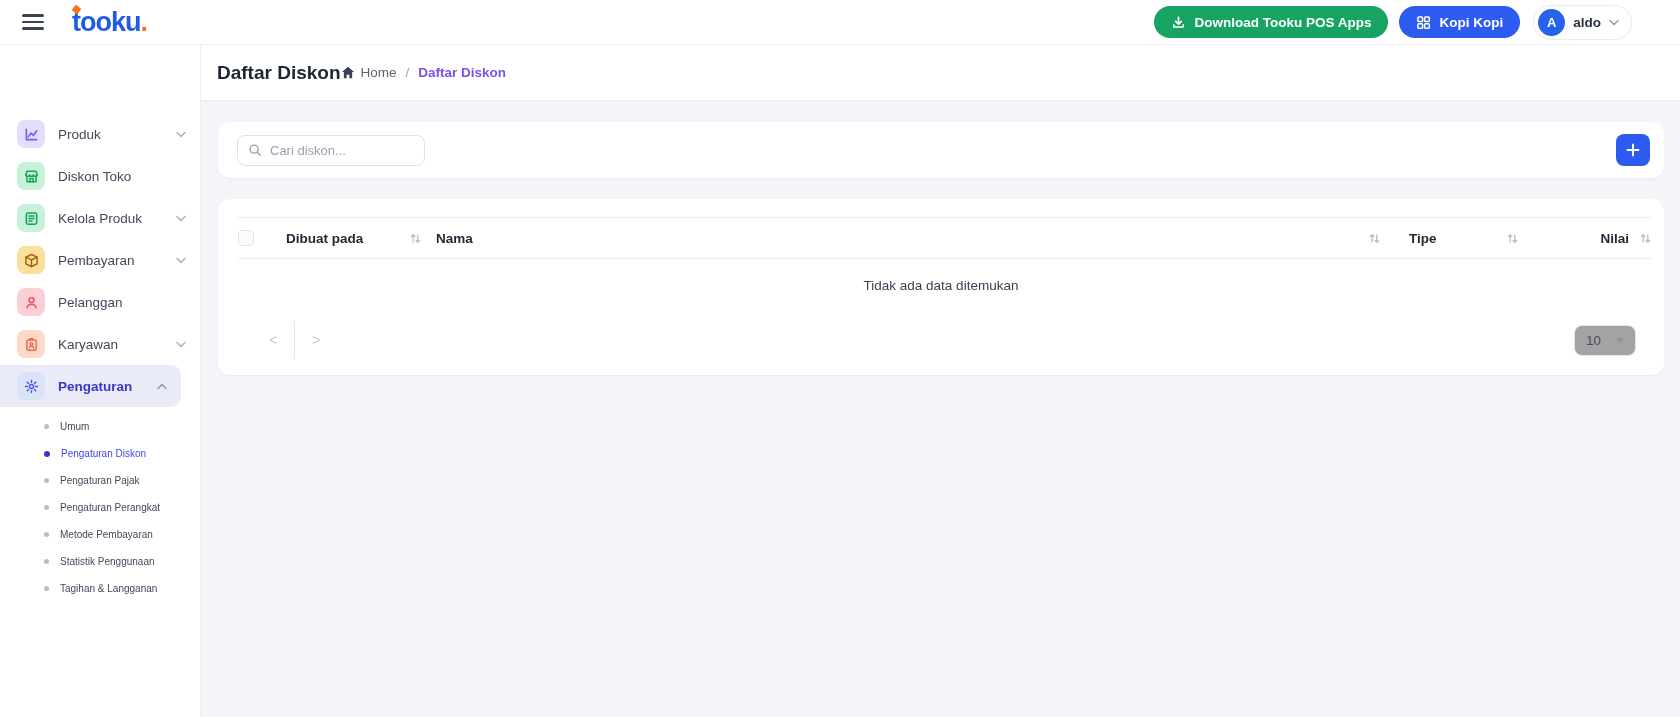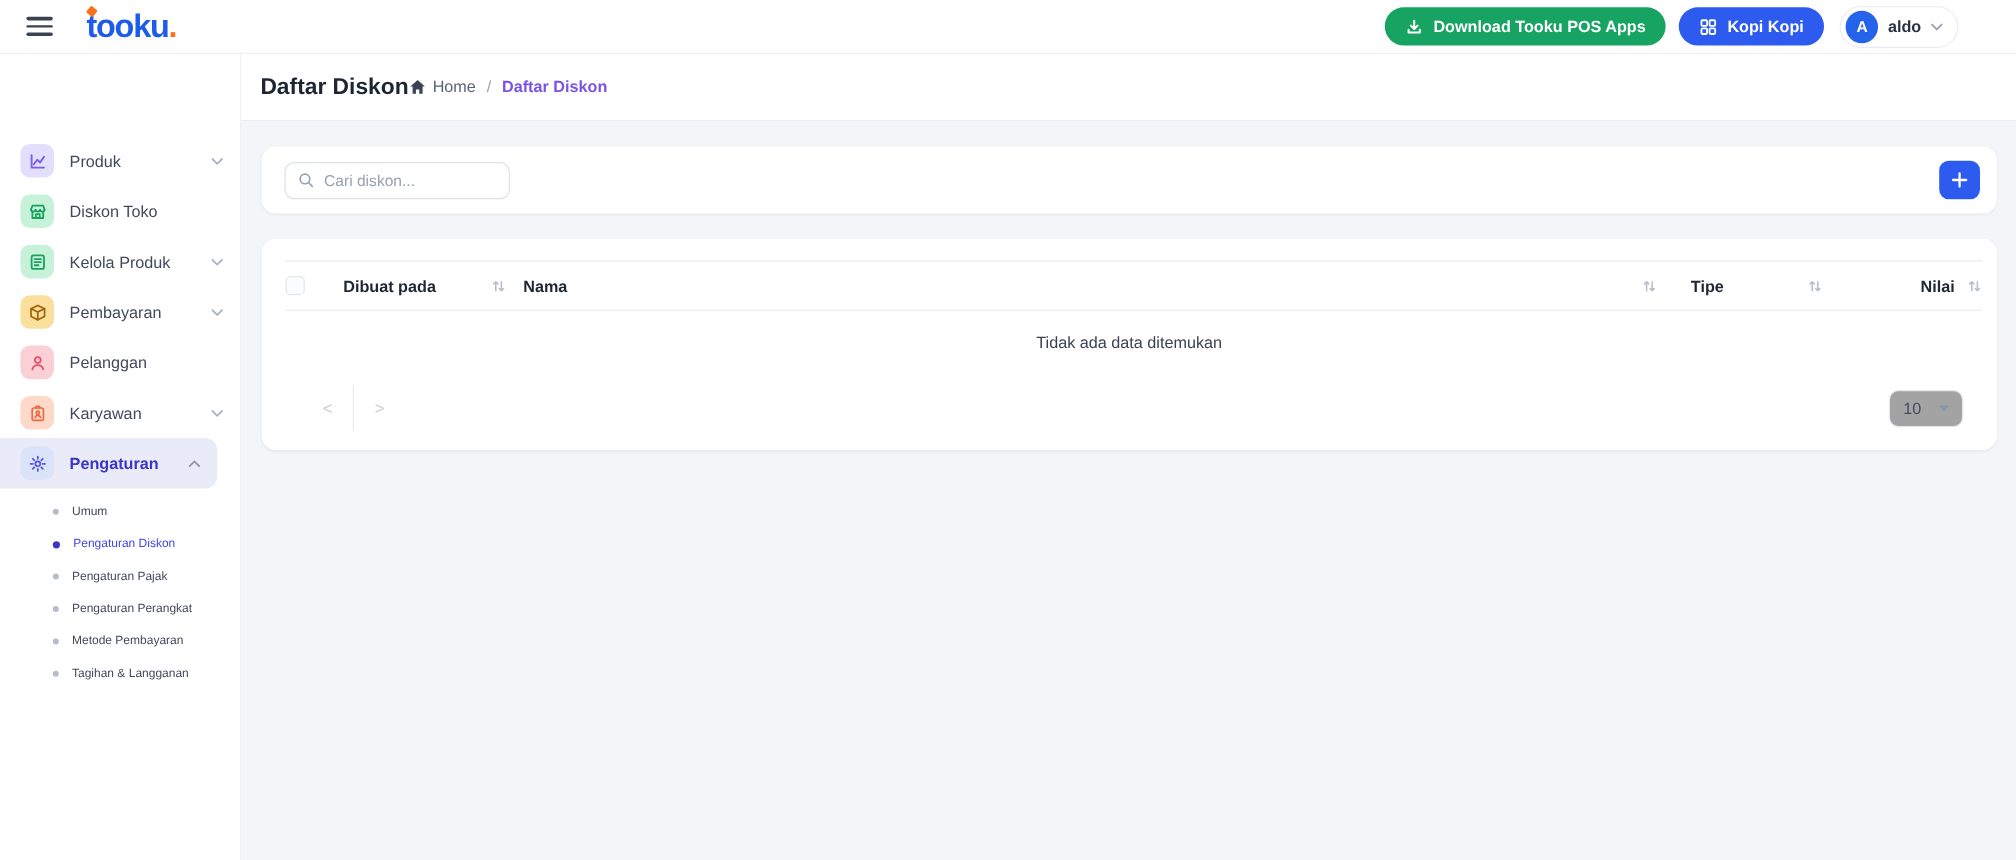--- a/index.html
+++ b/index.html
@@ -257,20 +257,24 @@
       <div class="sub-item">
         <span class="dot"></span>
         <span class="slbl">Pengaturan Perangkat</span>
       </div>
       <div class="sub-item">
         <span class="dot"></span>
         <span class="slbl">Metode Pembayaran</span>
       </div>
       <div class="sub-item">
         <span class="dot"></span>
+        <span class="slbl">Statistik Penggunaan</span>
+      </div>
+      <div class="sub-item">
+        <span class="dot"></span>
         <span class="slbl">Tagihan &amp; Langganan</span>
       </div>
     </div>
   </nav>
 
   <main class="main">
     <div class="main-header">
       <h1 class="page-title">Daftar Diskon</h1>
       <div class="crumbs">
         <span class="crumb-home">

